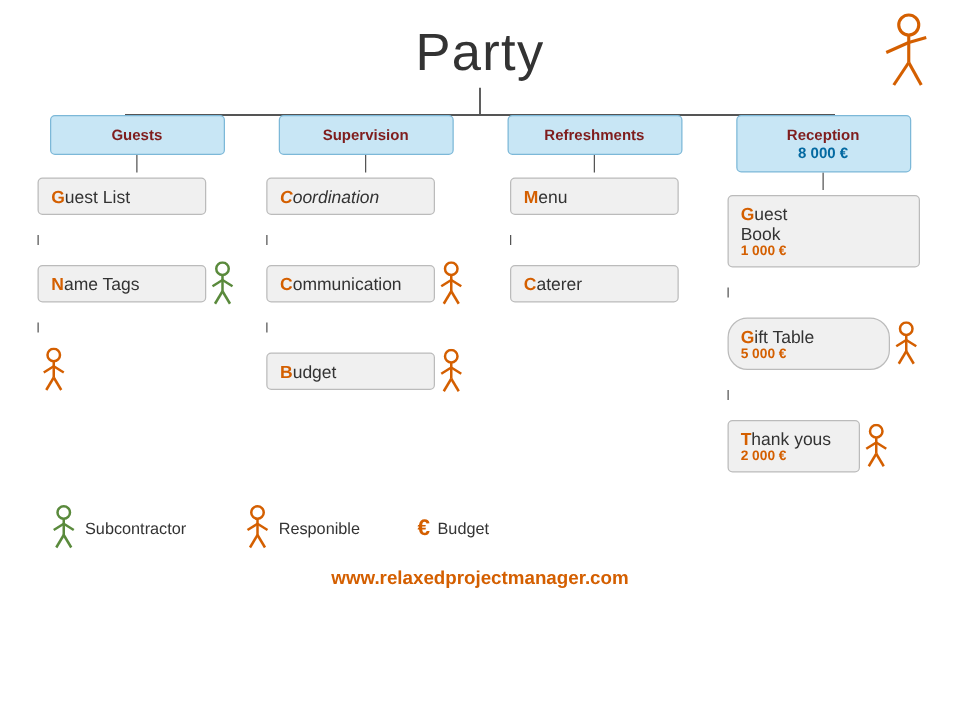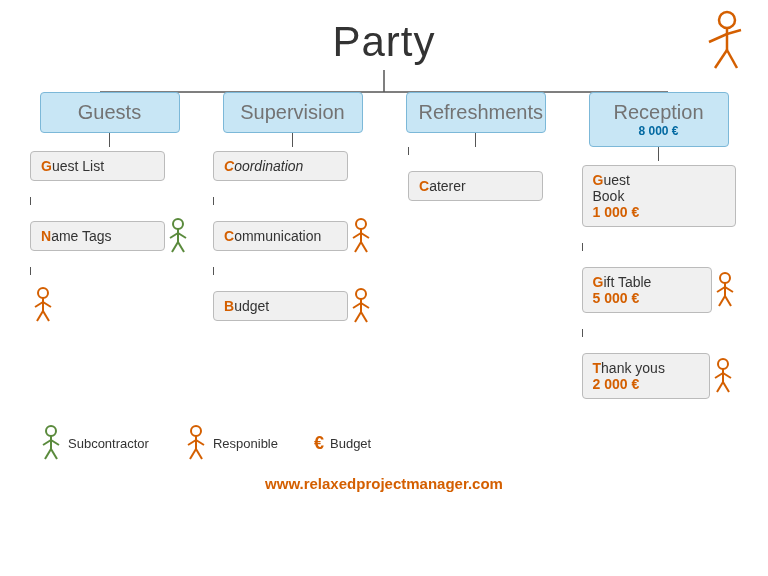--- a/index.html
+++ b/index.html
@@ -42,23 +42,23 @@
       background: #c8e6f5;
       border: 1px solid #7cb8d8;
       border-radius: 4px;
       padding: 8px 12px;
       text-align: center;
       width: 140px;
       position: relative;
     }
 
     .category-box .cat-title {
-      color: #737373;
-      font-size: 20px;
-      font-weight: normal;
+      color: #7f1d1d;
+      font-size: 12px;
+      font-weight: bold;
     }
 
     .category-box .cat-amount {
       color: #0369a1;
       font-size: 12px;
       font-weight: bold;
     }
 
     
     .sub-box {
@@ -76,30 +76,30 @@
       font-size: 14px;
       color: #333;
     }
 
     .sub-box .sub-label span.first-letter {
       font-weight: bold;
       color: #d45f00;
     }
 
     .sub-box .sub-amount {
-      font-size: 14px;
+      font-size: 11px;
       color: #d45f00;
       font-weight: bold;
     }
 
     
     .legend {
       display: flex;
       align-items: center;
-      gap: 36px;
+      gap: 46px;
       padding: 8px 40px;
       margin-top: 4px;
     }
 
     .legend-item {
       display: flex;
       align-items: center;
       gap: 6px;
       font-size: 13px;
       color: #333;
@@ -248,20 +248,25 @@
       </div>
     </div>
 
     <div class="column">
       <div class="category-box">
         <div class="cat-title">Refreshments</div>
       </div>
       <div style="width:1px;height:14px;background:#555;"></div>
       <div class="column-items">
 
+        <div style="position:relative;display:flex;align-items:center;">
+          <div class="sub-box">
+            <div class="sub-label"><span class="first-letter" style="font-weight:bold;color:#d45f00;">M</span><span>enu</span></div>
+          </div>
+        </div>
         <div style="width:1px;height:8px;background:#555;"></div>
 
         <div style="position:relative;display:flex;align-items:center;">
           <div class="sub-box">
             <div class="sub-label"><span class="first-letter" style="font-weight:bold;color:#d45f00;">C</span><span>aterer</span></div>
           </div>
         </div>
       </div>
     </div>
 
@@ -275,37 +280,37 @@
 
         <div style="position:relative;display:flex;align-items:center;">
           <div class="sub-box" style="width:154px;">
             <div class="sub-label"><span class="first-letter" style="font-weight:bold;color:#d45f00;">G</span><span>uest<br>Book</span></div>
             <div class="sub-amount">1 000 €</div>
           </div>
         </div>
         <div style="width:1px;height:8px;background:#555;"></div>
 
         <div style="position:relative;display:flex;align-items:center;">
-          <div class="sub-box" style="width:130px;">
+          <div class="sub-box" style="width:130px;border-radius:16px;">
             <div class="sub-label"><span class="first-letter" style="font-weight:bold;color:#d45f00;">G</span><span>ift Table</span></div>
             <div class="sub-amount">5 000 €</div>
           </div>
           <svg width="22" height="36" viewBox="0 0 22 36" style="margin-left:2px;">
             <circle cx="11" cy="6" r="5" fill="none" stroke="#d45f00" stroke-width="2"></circle>
             <line x1="11" y1="11" x2="11" y2="24" stroke="#d45f00" stroke-width="2"></line>
             <line x1="11" y1="15" x2="3" y2="20" stroke="#d45f00" stroke-width="2"></line>
             <line x1="11" y1="15" x2="19" y2="20" stroke="#d45f00" stroke-width="2"></line>
             <line x1="11" y1="24" x2="5" y2="34" stroke="#d45f00" stroke-width="2"></line>
             <line x1="11" y1="24" x2="17" y2="34" stroke="#d45f00" stroke-width="2"></line>
           </svg>
         </div>
         <div style="width:1px;height:8px;background:#555;"></div>
 
         <div style="position:relative;display:flex;align-items:center;">
-          <div class="sub-box" style="width:128px;">
+          <div class="sub-box" style="width:106px;">
             <div class="sub-label"><span class="first-letter" style="font-weight:bold;color:#d45f00;">T</span><span>hank yous</span></div>
             <div class="sub-amount">2 000 €</div>
           </div>
           <svg width="22" height="36" viewBox="0 0 22 36" style="margin-left:2px;">
             <circle cx="11" cy="6" r="5" fill="none" stroke="#d45f00" stroke-width="2"></circle>
             <line x1="11" y1="11" x2="11" y2="24" stroke="#d45f00" stroke-width="2"></line>
             <line x1="11" y1="15" x2="3" y2="20" stroke="#d45f00" stroke-width="2"></line>
             <line x1="11" y1="15" x2="19" y2="20" stroke="#d45f00" stroke-width="2"></line>
             <line x1="11" y1="24" x2="5" y2="34" stroke="#d45f00" stroke-width="2"></line>
             <line x1="11" y1="24" x2="17" y2="34" stroke="#d45f00" stroke-width="2"></line>

